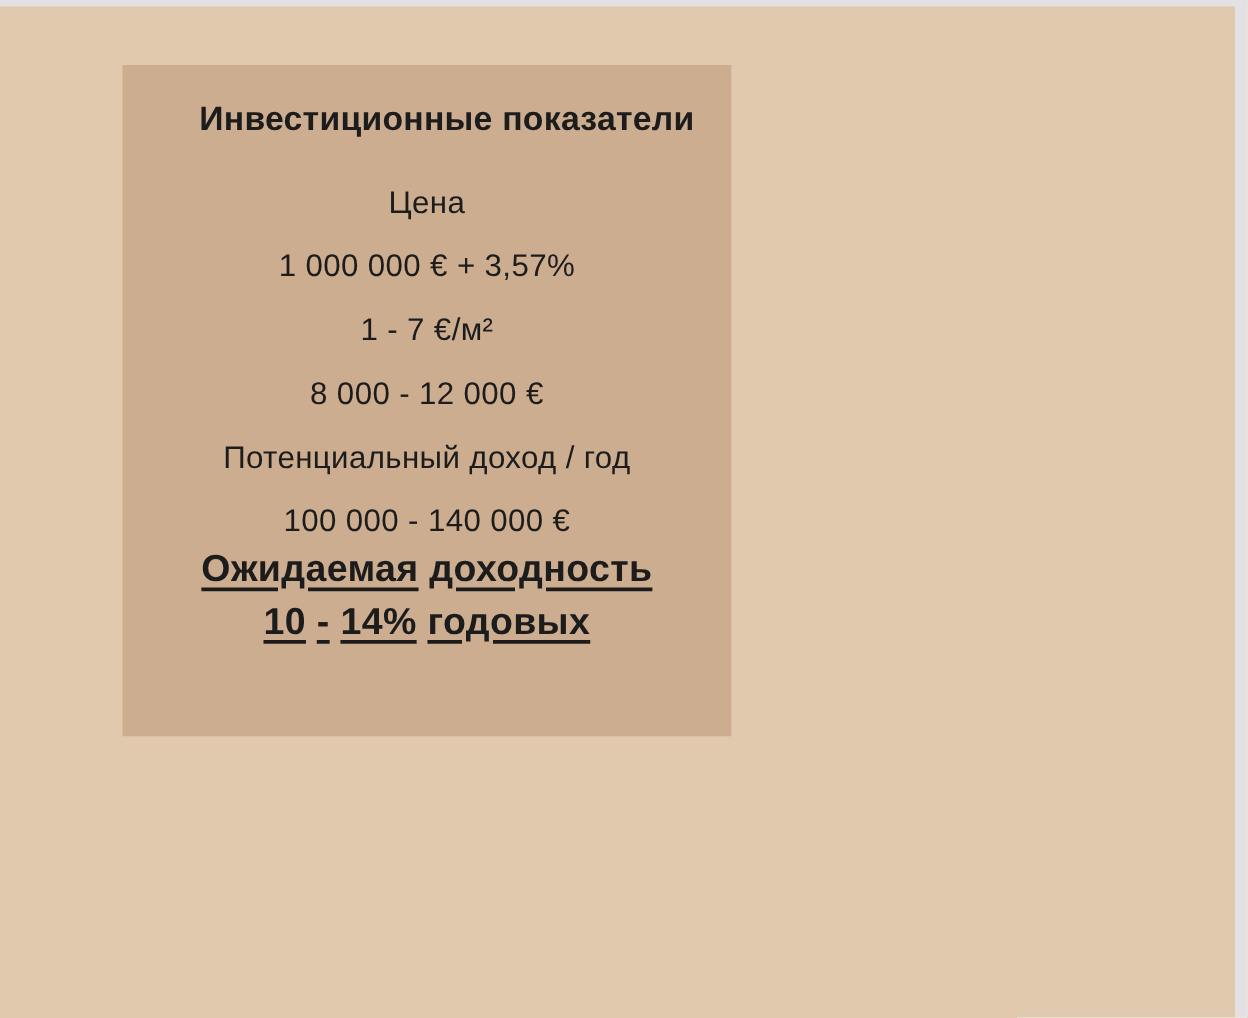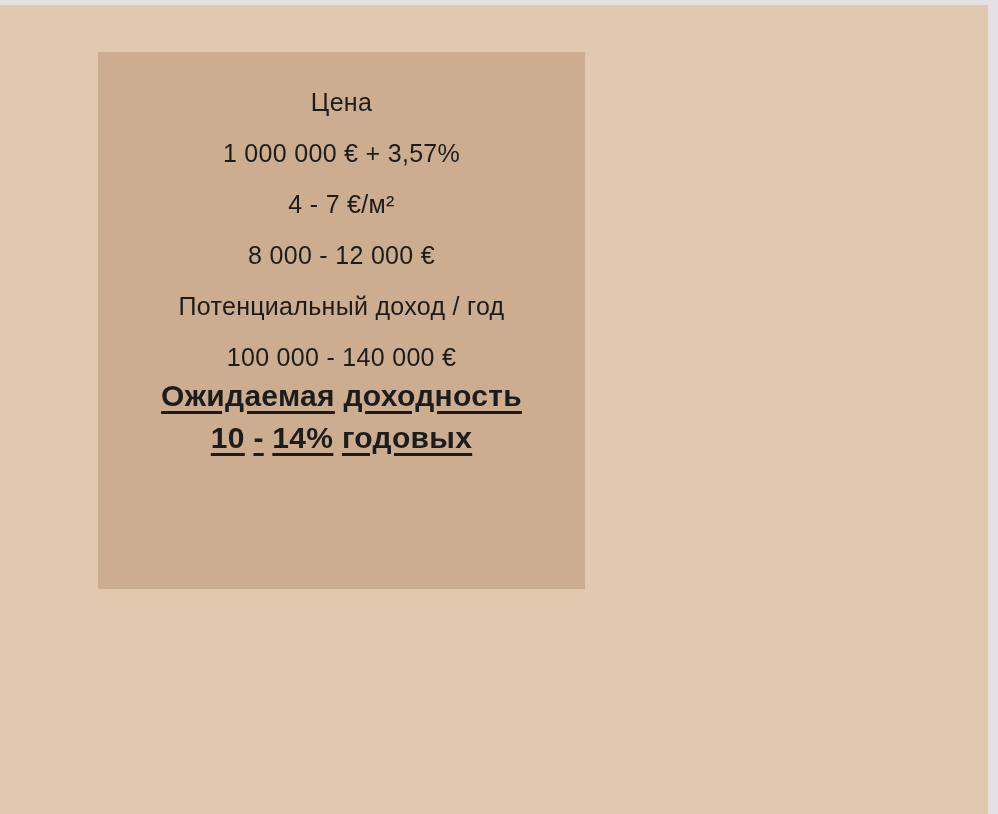--- a/index.html
+++ b/index.html
@@ -66,24 +66,25 @@
     text-decoration-thickness: 3px;
     text-underline-offset: 5px;
   }
 </style>
 </head>
 <body>
 
 <div class="viewport">
   <div class="slide">
     <div class="card">
+      <div class="card-title">Инвестиционные показатели</div>
       <div class="metrics">
         <div class="metric-line">Цена</div>
         <div class="metric-line">1 000 000 € + 3,57%</div>
-        <div class="metric-line">4 - 7 €/м²</div>
+        <div class="metric-line">1 - 7 €/м²</div>
         <div class="metric-line">8 000 - 12 000 €</div>
         <div class="metric-line">Потенциальный доход / год</div>
         <div class="metric-line">100 000 - 140 000 €</div>
       </div>
       <div>
         <div class="highlight-line"><span class="uw">Ожидаемая</span> <span class="uw">доходность</span></div>
         <div class="highlight-line"><span class="uw">10</span> <span class="uw">-</span> <span class="uw">14%</span> <span class="uw">годовых</span></div>
       </div>
     </div>
   </div>

